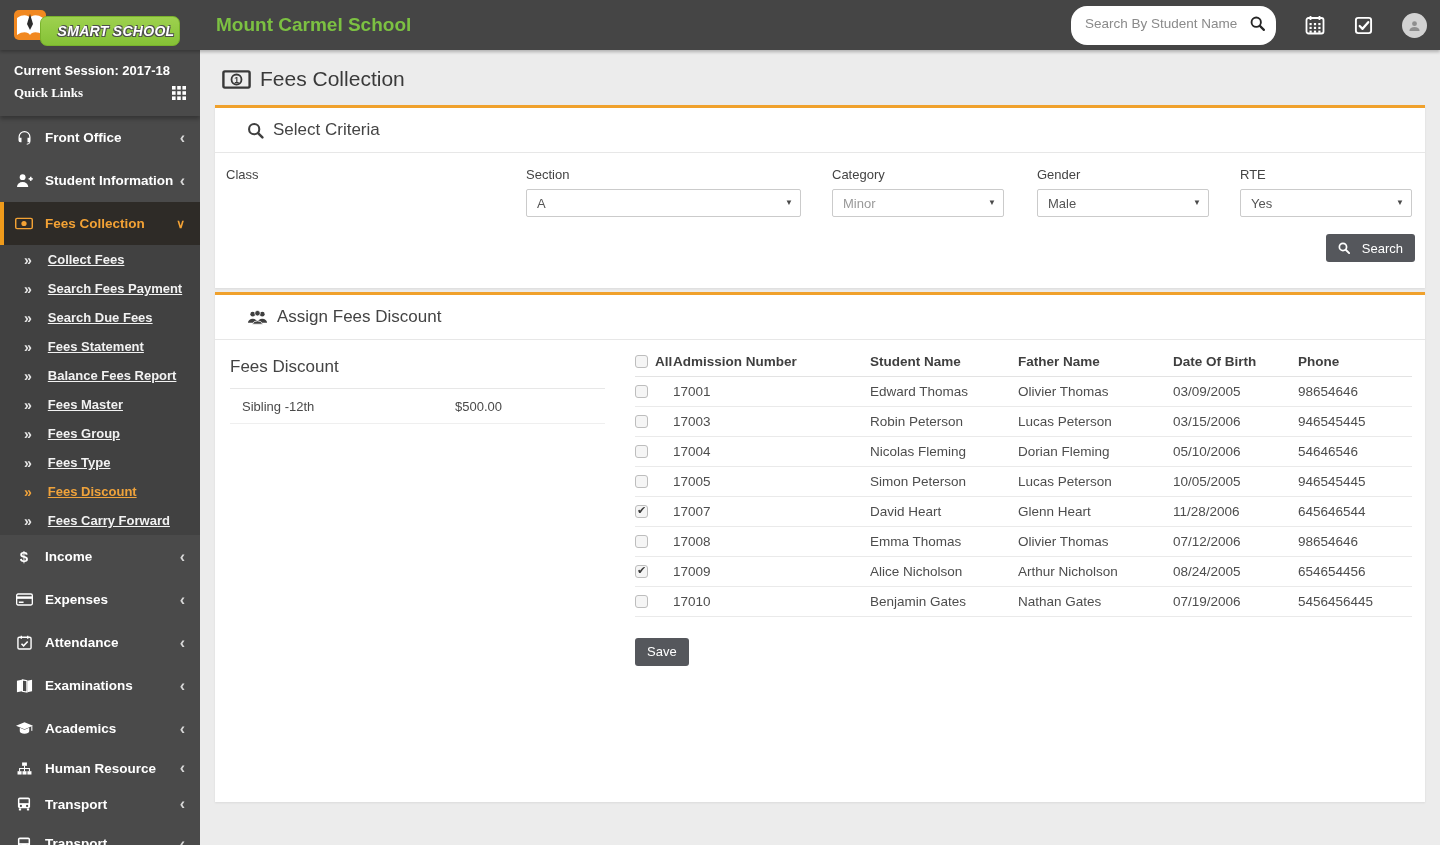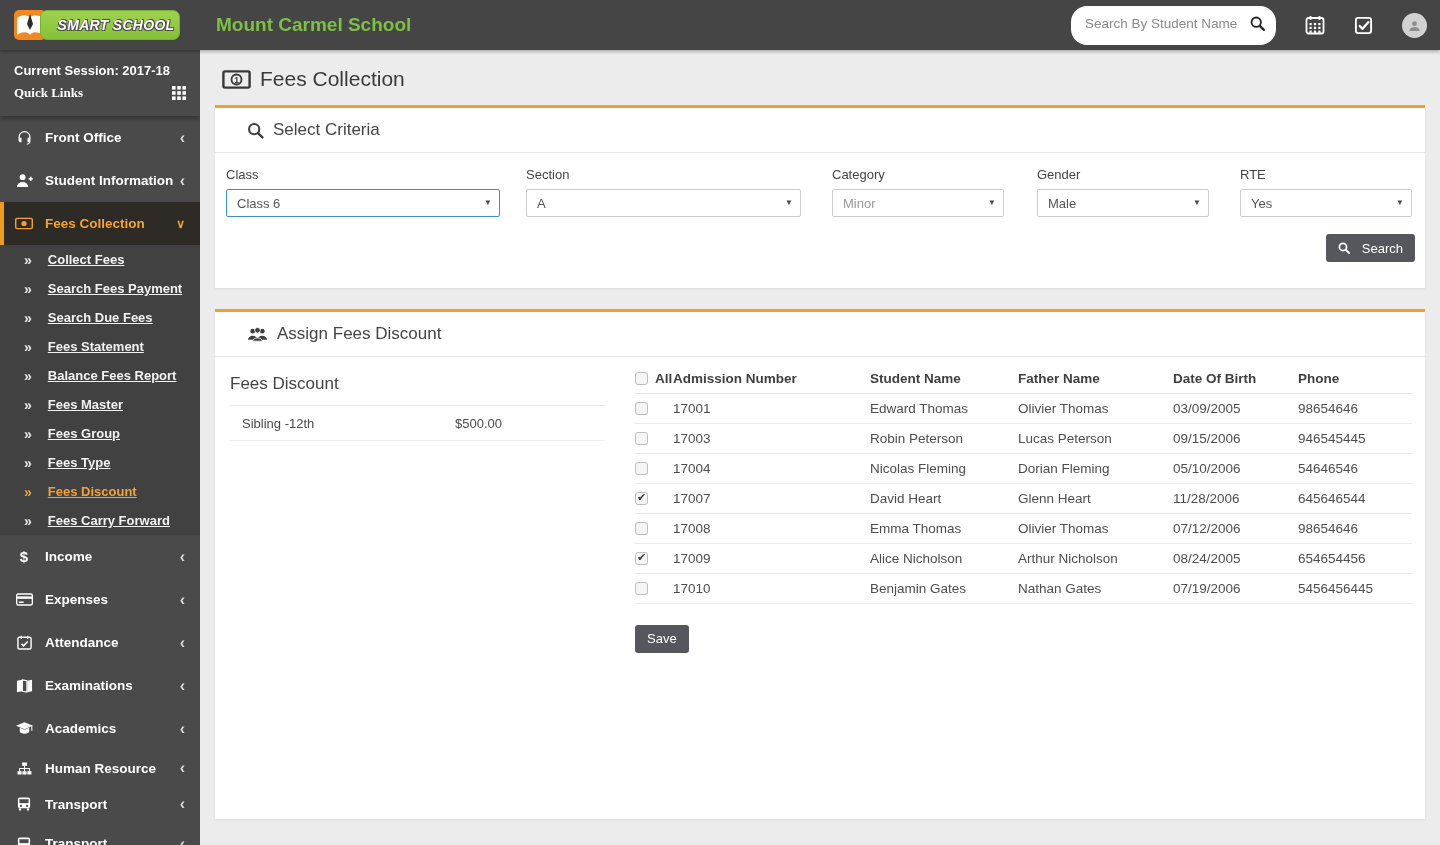--- a/index.html
+++ b/index.html
@@ -2,21 +2,21 @@
 <html><head>
 <meta charset="utf-8">
 <style>
   * { margin:0; padding:0; box-sizing:border-box; }
   html,body { width:1440px; height:845px; overflow:hidden; font-family:"Liberation Sans",sans-serif; background:#ececec; }
 
   
   .topbar { position:fixed; top:0; left:0; width:1440px; height:50px; background:#454545; z-index:30;
             display:flex; align-items:center; box-shadow:0 2px 3px rgba(0,0,0,.25); }
   .logo-wrap { width:200px; height:50px; position:relative; flex:0 0 auto; }
-  .logo-pill { position:absolute; left:40px; top:10px; width:140px; height:30px; background:linear-gradient(#9ed14f,#85c236);
+  .logo-pill { position:absolute; left:40px; top:16px; width:140px; height:30px; background:linear-gradient(#9ed14f,#85c236);
                border:1px solid #79b32c; border-radius:7px; display:flex; align-items:center; justify-content:center; padding-left:12px; }
   .logo-pill span { font-size:14px; font-weight:bold; font-style:italic; color:#fff; letter-spacing:.3px;
                     text-shadow:1px 1px 0 #4e4e4e, -1px 1px 0 #4e4e4e, 1px -1px 0 #4e4e4e; white-space:nowrap; }
   .logo-book { position:absolute; left:12px; top:8px; width:36px; height:34px; }
   .school-title { color:#7cc142; font-size:19px; font-weight:bold; margin-left:16px; flex:0 0 auto; }
   .topbar-right { margin-left:auto; display:flex; align-items:center; gap:29px; padding-right:13px; }
   .search-pill { width:205px; height:39px; background:#fff; border-radius:16px; display:flex; align-items:center; padding:0 10px 4px 14px; }
   .search-pill input { border:none; outline:none; flex:1; font-size:13.5px; color:#555; background:transparent; min-width:0; }
   .search-pill input::placeholder { color:#8a8a8a; }
   .top-ico { width:20px; height:20px; display:inline-block; }
@@ -65,21 +65,21 @@
   .sel select { appearance:none; -webkit-appearance:none; width:100%; height:28px; border:1px solid #cbcbcb; border-radius:2px;
                 background:#fff; padding:0 22px 0 10px; font-family:"Liberation Sans",sans-serif; font-size:13px; color:#555; outline:none; }
   .sel::after { content:"▼"; position:absolute; right:8px; top:9px; font-size:8px; color:#4a4a4a; pointer-events:none; }
   .sel.focused select { border:1px solid #3f8fce; }
   .sel.placeholder select { color:#999; }
   .crit-footer { display:flex; justify-content:flex-end; padding:17px 10px 26px; }
   .btn { background:#55575c; color:#fff; border:none; border-radius:3px; font-family:"Liberation Sans",sans-serif;
          font-size:13px; height:28px; padding:0 12px; cursor:pointer; display:inline-flex; align-items:center; gap:12px; }
 
   
-  .assign-card { margin-top:21px; height:510px; }
+  .assign-card { margin-top:4px; height:510px; }
   .assign-body { display:flex; padding:7px 13px 0 15px; }
   .discount-panel { width:375px; flex:0 0 auto; }
   .discount-head { font-size:17px; color:#444; padding:10px 0 11px 0; border-bottom:1px solid #e7e7e7; }
   .discount-row { display:flex; align-items:center; height:35px; border-bottom:1px solid #efefef; padding:0 8px 0 12px; font-size:13px; color:#4a4a4a; }
   .discount-name { width:213px; }
   .discount-amount { flex:1; }
 
   .grid-wrap { margin-left:30px; flex:1; }
   table.students { width:777px; border-collapse:collapse; table-layout:fixed; }
   table.students th { text-align:left; font-size:13.5px; color:#3f3f3f; font-weight:bold; height:29px; border-bottom:1px solid #e3e3e3; vertical-align:middle; }
@@ -359,23 +359,20 @@
     <div class="card-head">
       <svg viewBox="0 0 18 18" width="17" height="17">
         <circle cx="7.6" cy="7.6" r="5.4" fill="none" stroke="#3f3f3f" stroke-width="2.2"></circle>
         <line x1="11.7" y1="11.7" x2="16.3" y2="16.3" stroke="#3f3f3f" stroke-width="2.6" stroke-linecap="round"></line>
       </svg>
       <span class="card-title">Select Criteria</span>
     </div>
     <div class="crit-body">
       <div class="field f-class">
         <label>Class</label>
-        <div class="sel focused">
-          <select><option>Class 6</option></select>
-        </div>
       </div>
       <div class="field f-section">
         <label>Section</label>
         <div class="sel">
           <select><option>A</option></select>
         </div>
       </div>
       <div class="field f-category">
         <label>Category</label>
         <div class="sel placeholder">
@@ -461,32 +458,40 @@
               <td>Edward Thomas</td>
               <td>Olivier Thomas</td>
               <td>03/09/2005</td>
               <td>98654646</td>
             </tr>
             <tr>
               <td><input type="checkbox" style=""></td>
               <td>17003</td>
               <td>Robin Peterson</td>
               <td>Lucas Peterson</td>
-              <td>09/15/2006</td>
+              <td>03/15/2006</td>
               <td>946545445</td>
             </tr>
             <tr>
               <td><input type="checkbox" style=""></td>
               <td>17004</td>
               <td>Nicolas Fleming</td>
               <td>Dorian Fleming</td>
               <td>05/10/2006</td>
               <td>54646546</td>
             </tr>
             <tr>
+              <td><input type="checkbox" style=""></td>
+              <td>17005</td>
+              <td>Simon Peterson</td>
+              <td>Lucas Peterson</td>
+              <td>10/05/2005</td>
+              <td>946545445</td>
+            </tr>
+            <tr>
               <td><input type="checkbox" checked="" style=""></td>
               <td>17007</td>
               <td>David Heart</td>
               <td>Glenn Heart</td>
               <td>11/28/2006</td>
               <td>645646544</td>
             </tr>
             <tr>
               <td><input type="checkbox" style=""></td>
               <td>17008</td>

